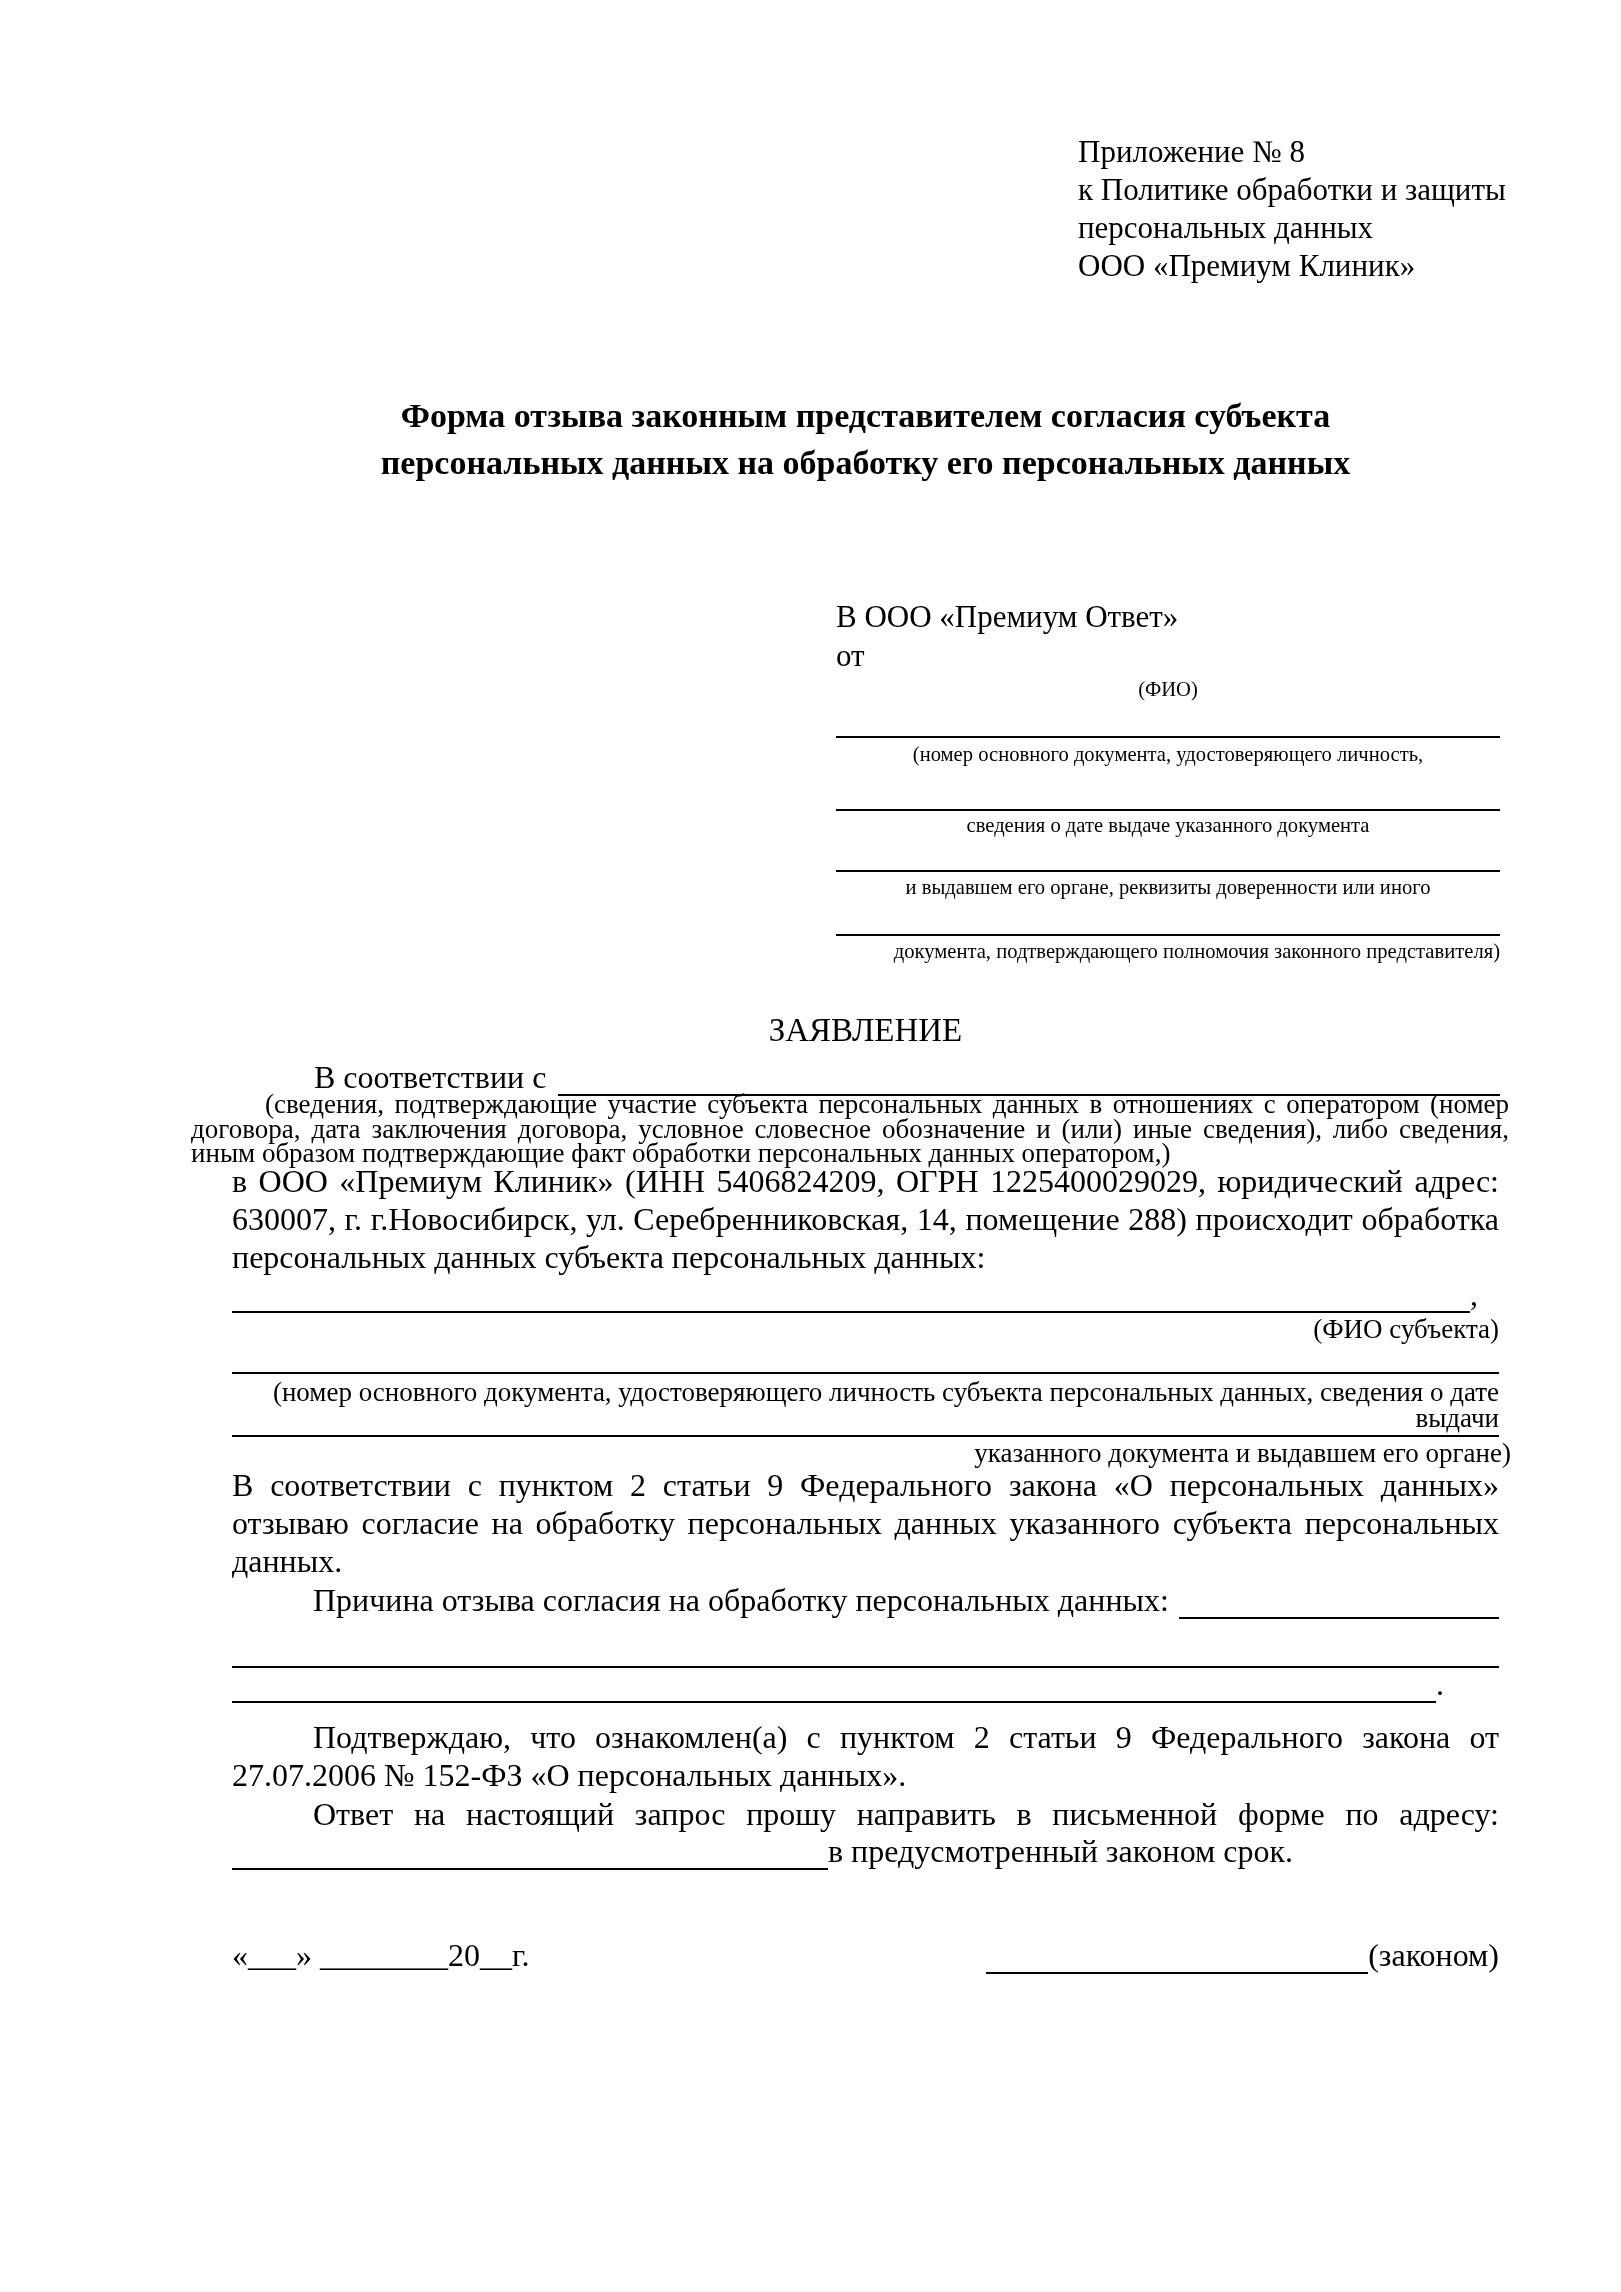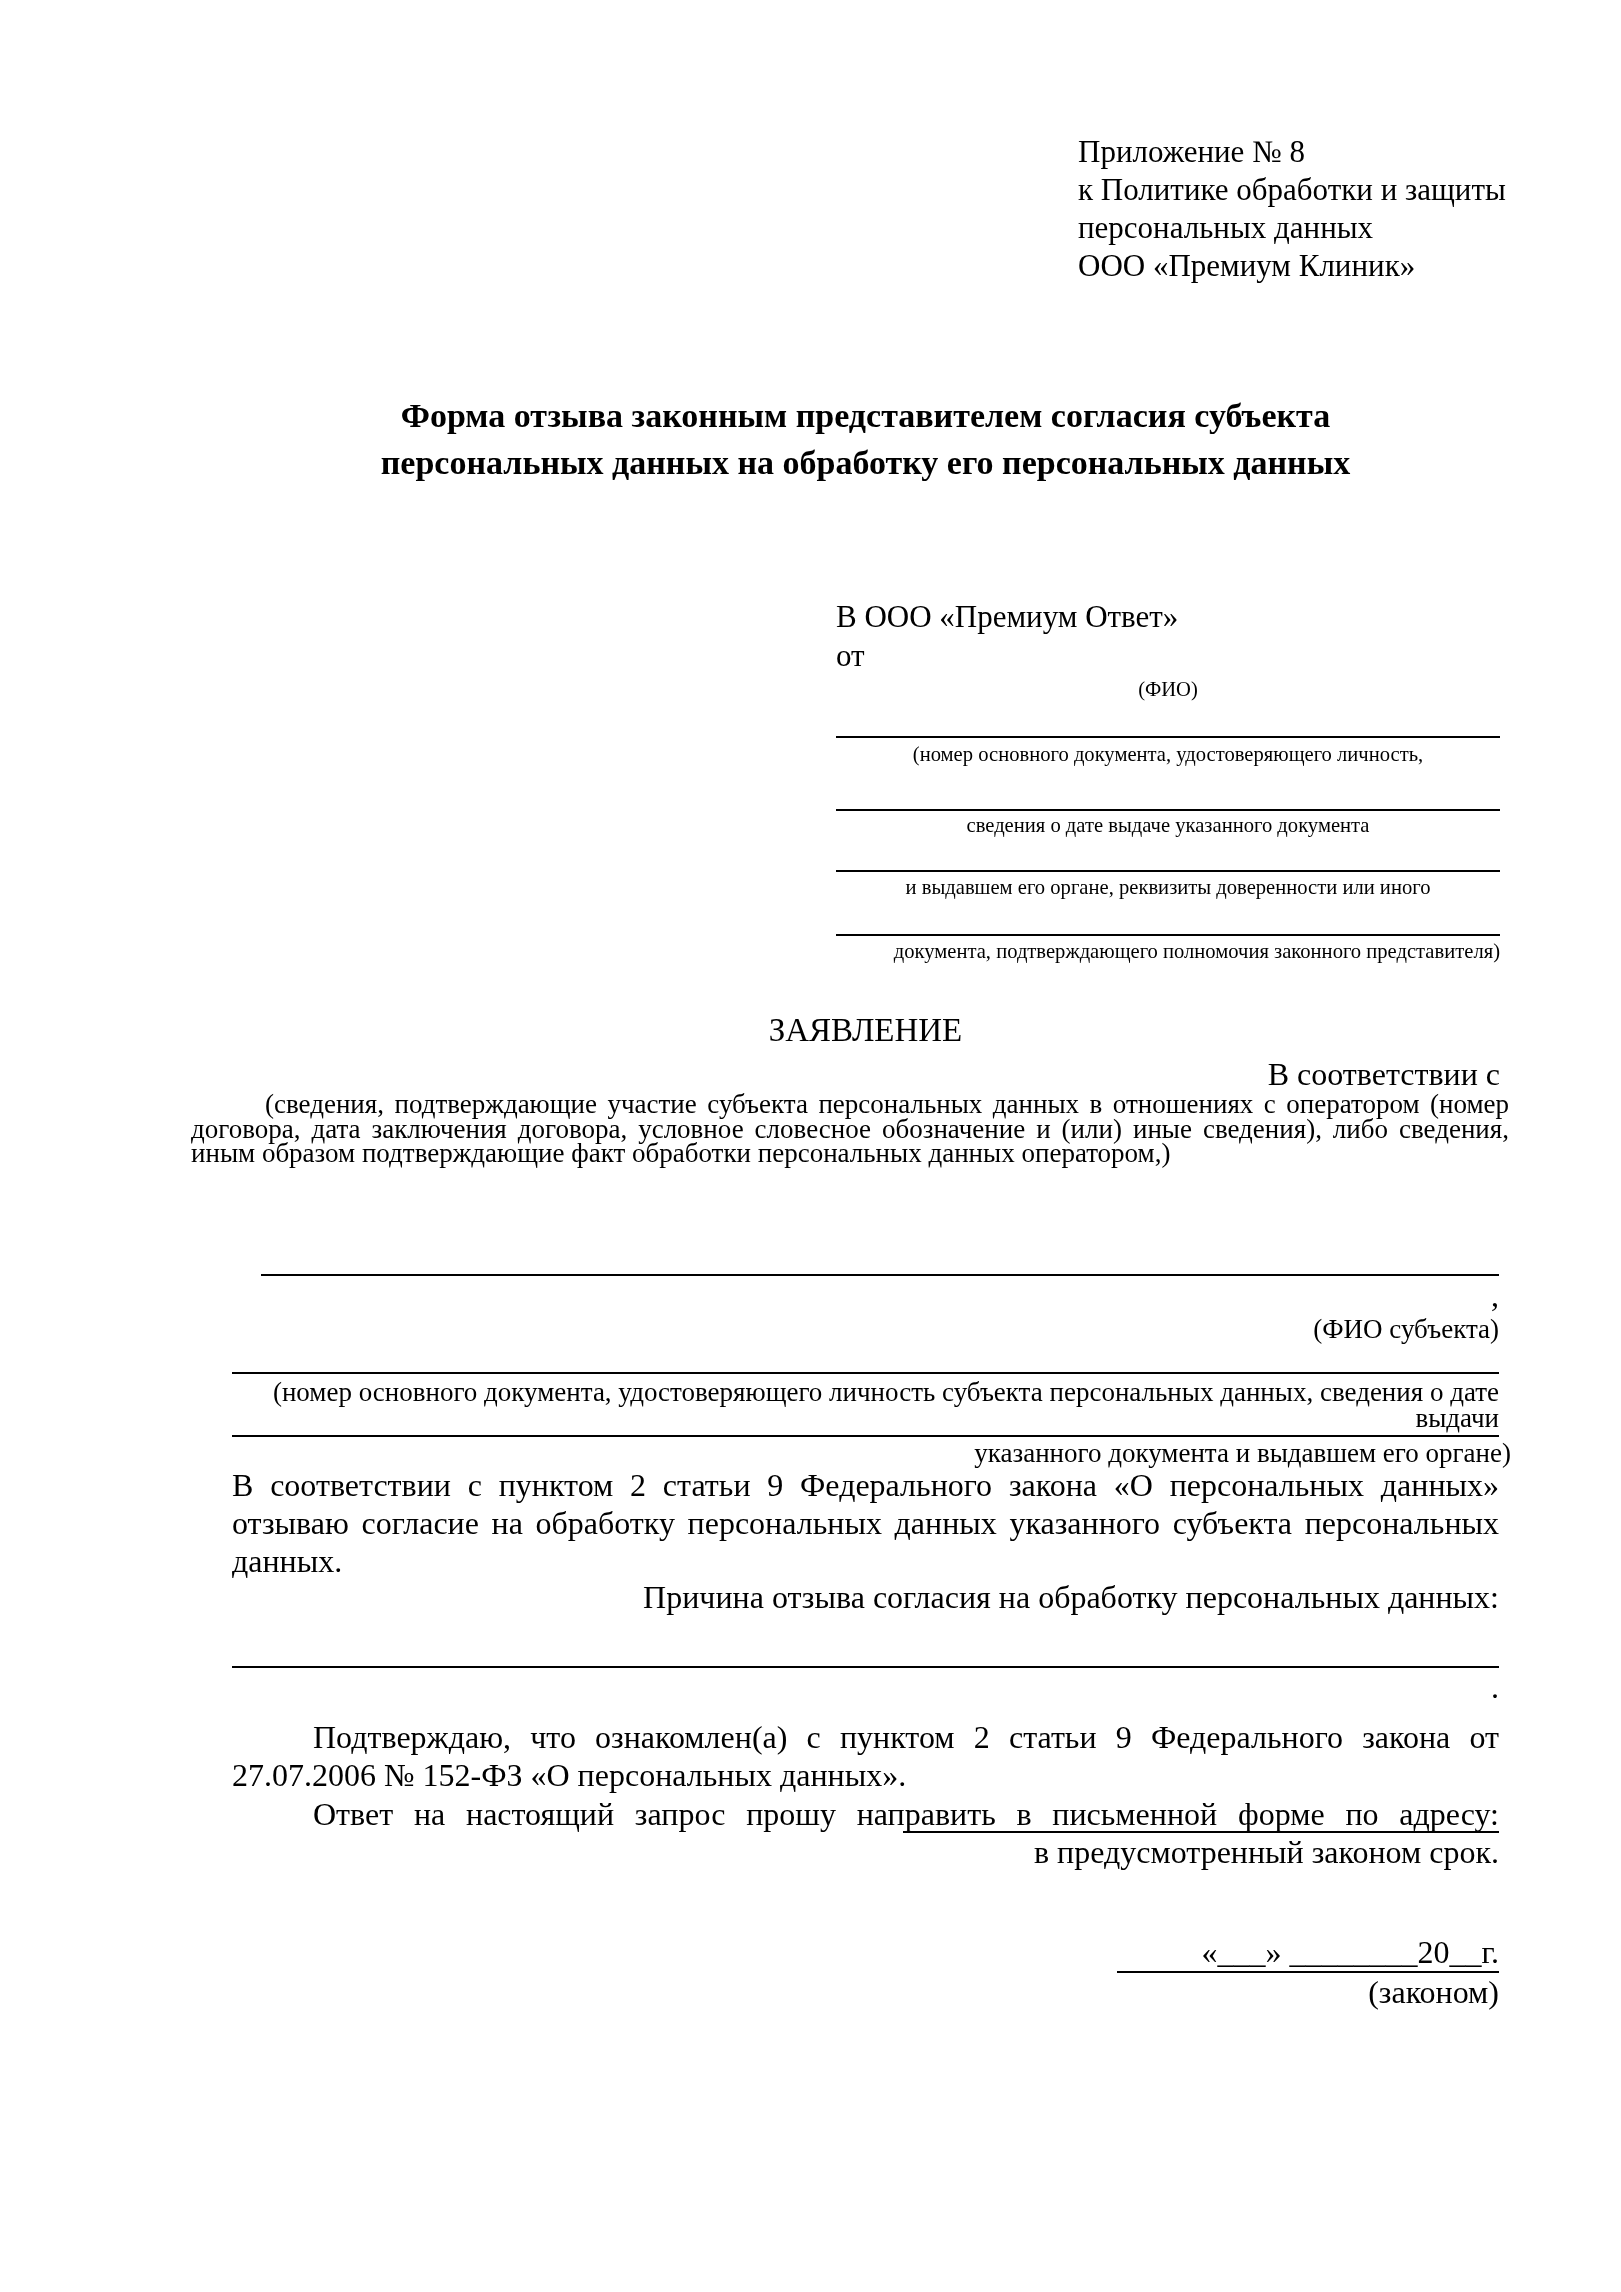--- a/index.html
+++ b/index.html
@@ -17,21 +17,21 @@
   .body-text { font-size:32px; line-height:38px; }
   .small-text { font-size:27px; line-height:25.5px; }
   .appendix { font-size:31px; line-height:38px; }
   .doc-title { font-size:34px; line-height:47px; font-weight:bold; text-align:center; }
   .heading { font-size:33px; text-align:center; }
   .just { text-align:justify; }
   .center { text-align:right; }
 
   
   .blank { border-bottom:2.9px solid #000; }
-  .row { display:flex; align-items:flex-end;flex-direction:column; }
+  .row { display:flex; align-items:flex-end; }
   .row .fill { flex:1 1 auto; border-bottom:2.9px solid #000; height:0; }
   .row .fill-fixed { flex:0 0 auto; border-bottom:2.9px solid #000; height:0; }
   .row .lbl { white-space:nowrap; }
 
   
   .addr { font-size:31px; line-height:38px; }
   .addr-from { display:flex; align-items:flex-end; height:39px; }
   .addr-from .fill { margin-left:11.8px; }
   .addr-cap { font-size:20.6px; line-height:25.5px; text-align:center; margin-top:2px; }
   .addr-blank { height:21.6px; border-bottom:2.9px solid #000; }
@@ -77,20 +77,21 @@
 
   <div class="abs heading" style="left:232px; top:1012px; width:1267px;">ЗАЯВЛЕНИЕ</div>
 
   <div class="abs row body-text" style="left:314px; top:1055px; width:1186px; height:41px;">
     <span class="lbl">В соответствии с</span>
     <span class="fill" style="margin-left:11.8px;"></span>
   </div>
 
   <div class="abs small-text just" style="left:191px; top:1092px; width:1318px; line-height:24.5px; text-indent:74px;">(сведения, подтверждающие участие субъекта персональных данных в отношениях с оператором (номер договора, дата заключения договора, условное словесное обозначение и (или) иные сведения), либо сведения, иным образом подтверждающие факт обработки персональных данных оператором,)</div>
 
+  <div class="abs body-text just" style="left:232px; top:1162px; width:1267px;">в ООО «Премиум Клиник» (ИНН 5406824209, ОГРН 1225400029029, юридический адрес: 630007, г. г.Новосибирск, ул. Серебренниковская, 14, помещение 288) происходит обработка персональных данных субъекта персональных данных:</div>
 
   <div class="abs row body-text" style="left:232px; top:1274px; width:1267px; height:39px;">
     <span class="fill-fixed" style="width:1238px;"></span>
     <span>,</span>
   </div>
   <div class="abs small-text center" style="left:232px; top:1317px; width:1267px;">(ФИО субъекта)</div>
 
   <div class="abs blank" style="left:232px; top:1341px; width:1267px; height:31px;"></div>
   <div class="abs small-text center" style="left:232px; top:1380px; width:1267px;">(номер основного документа, удостоверяющего личность субъекта персональных данных, сведения о дате выдачи</div>
 

